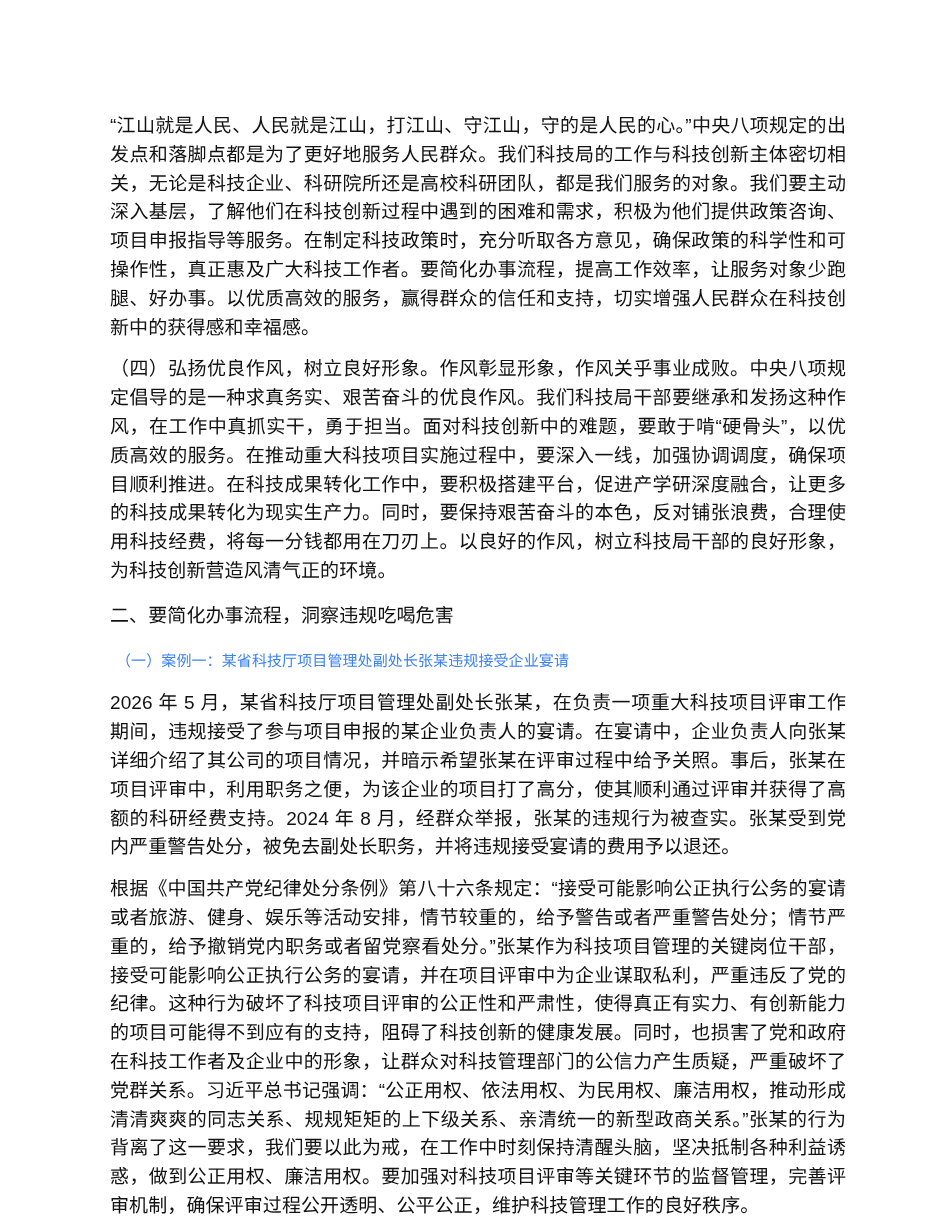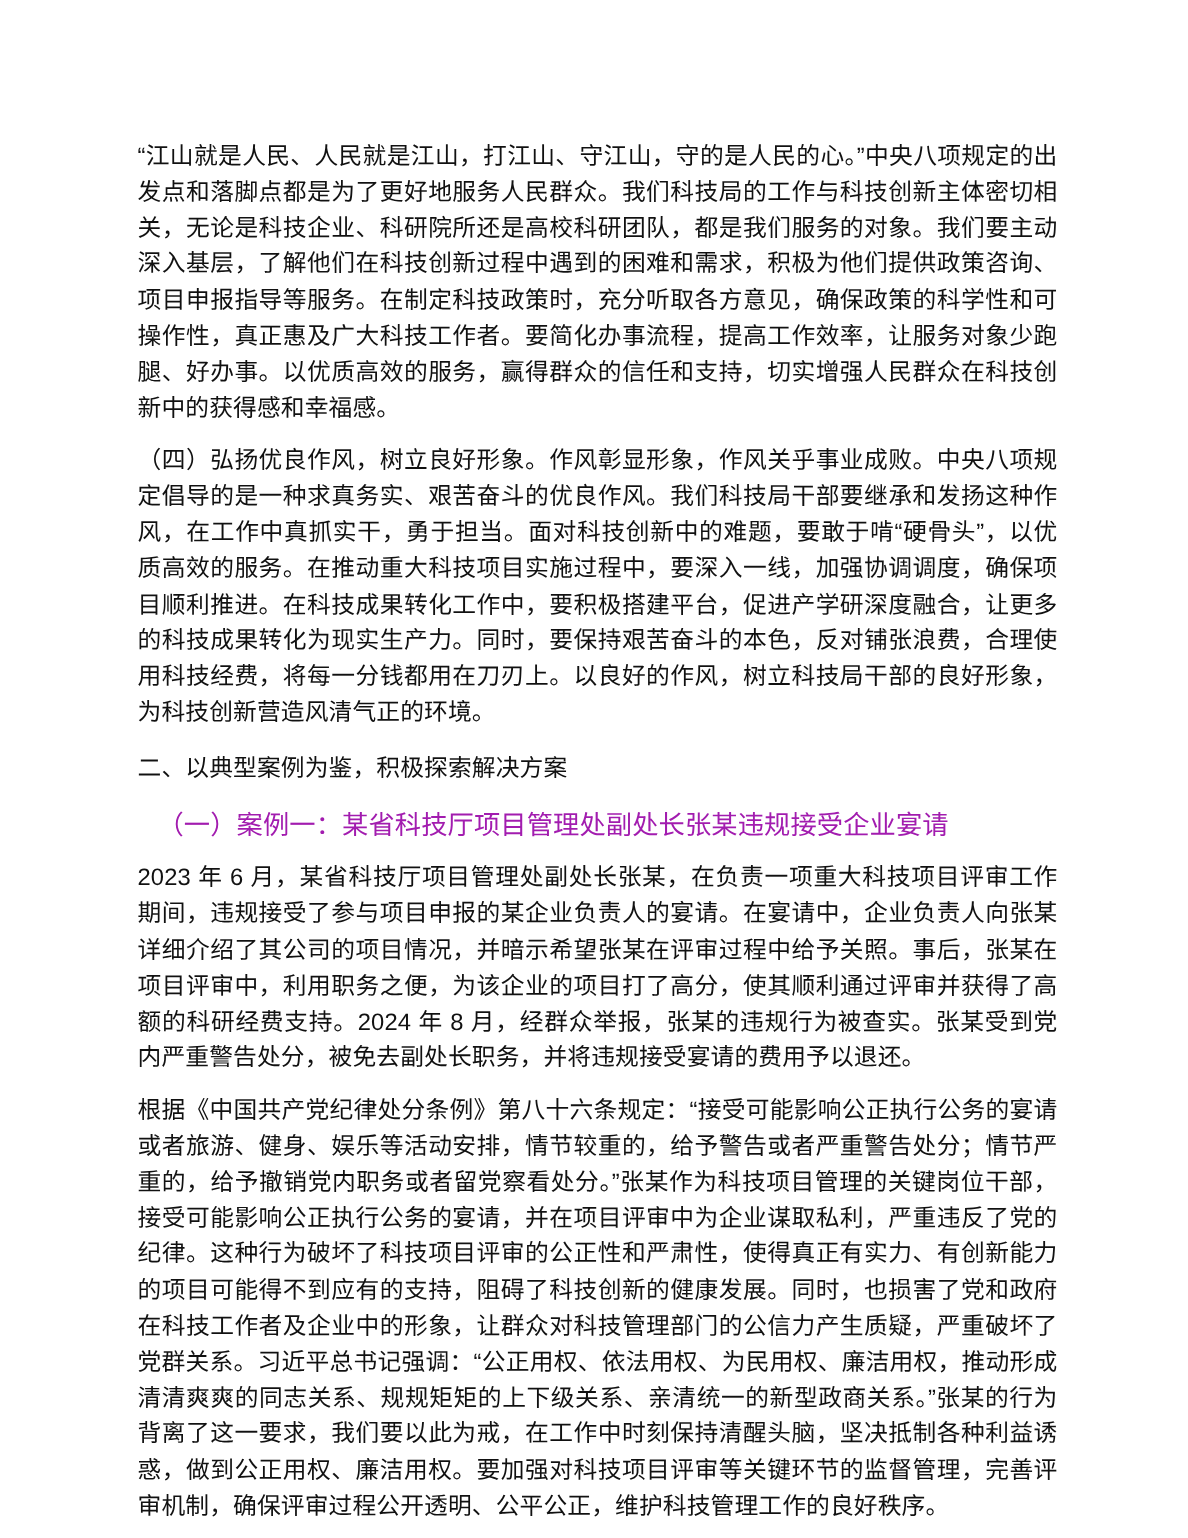--- a/index.html
+++ b/index.html
@@ -53,41 +53,41 @@
   h2.section-heading {
     margin: 16px 0 15px 0;
     font-size: 19px;
     line-height: 28.8px;
     font-weight: normal;
     letter-spacing: 0.1px;
     color: #111111;
   }
 
   h3.case-heading {
-    margin: 16px 0 14px 16px;
-    font-size: 21px;
+    margin: 16px 0 14px 6px;
+    font-size: 15px;
     line-height: 28.8px;
     font-weight: normal;
     letter-spacing: 0.1px;
-    color: #a21caf;
+    color: #3b82f6;
   }
 </style>
 </head>
 <body>
 
 <div class="page">
   <div class="doc-body">
 
     <p class="para">“江山就是人民、人民就是江山，打江山、守江山，守的是人民的心。”中央八项规定的出发点和落脚点都是为了更好地服务人民群众。我们科技局的工作与科技创新主体密切相关，无论是科技企业、科研院所还是高校科研团队，都是我们服务的对象。我们要主动深入基层，了解他们在科技创新过程中遇到的困难和需求，积极为他们提供政策咨询、项目申报指导等服务。在制定科技政策时，充分听取各方意见，确保政策的科学性和可操作性，真正惠及广大科技工作者。要简化办事流程，提高工作效率，让服务对象少跑腿、好办事。以优质高效的服务，赢得群众的信任和支持，切实增强人民群众在科技创新中的获得感和幸福感。</p>
 
     <p class="para marker">（四）弘扬优良作风，树立良好形象。作风彰显形象，作风关乎事业成败。中央八项规定倡导的是一种求真务实、艰苦奋斗的优良作风。我们科技局干部要继承和发扬这种作风，在工作中真抓实干，勇于担当。面对科技创新中的难题，要敢于啃“硬骨头”，以优质高效的服务。在推动重大科技项目实施过程中，要深入一线，加强协调调度，确保项目顺利推进。在科技成果转化工作中，要积极搭建平台，促进产学研深度融合，让更多的科技成果转化为现实生产力。同时，要保持艰苦奋斗的本色，反对铺张浪费，合理使用科技经费，将每一分钱都用在刀刃上。以良好的作风，树立科技局干部的良好形象，为科技创新营造风清气正的环境。</p>
 
-    <h2 class="section-heading">二、以典型案例为鉴，积极探索解决方案</h2>
+    <h2 class="section-heading">二、要简化办事流程，洞察违规吃喝危害</h2>
 
 
     <h3 class="case-heading">（一）案例一：某省科技厅项目管理处副处长张某违规接受企业宴请</h3>
 
-    <p class="para">2023 年 6 月，某省科技厅项目管理处副处长张某，在负责一项重大科技项目评审工作期间，违规接受了参与项目申报的某企业负责人的宴请。在宴请中，企业负责人向张某详细介绍了其公司的项目情况，并暗示希望张某在评审过程中给予关照。事后，张某在项目评审中，利用职务之便，为该企业的项目打了高分，使其顺利通过评审并获得了高额的科研经费支持。2024 年 8 月，经群众举报，张某的违规行为被查实。张某受到党内严重警告处分，被免去副处长职务，并将违规接受宴请的费用予以退还。</p>
+    <p class="para">2026 年 5 月，某省科技厅项目管理处副处长张某，在负责一项重大科技项目评审工作期间，违规接受了参与项目申报的某企业负责人的宴请。在宴请中，企业负责人向张某详细介绍了其公司的项目情况，并暗示希望张某在评审过程中给予关照。事后，张某在项目评审中，利用职务之便，为该企业的项目打了高分，使其顺利通过评审并获得了高额的科研经费支持。2024 年 8 月，经群众举报，张某的违规行为被查实。张某受到党内严重警告处分，被免去副处长职务，并将违规接受宴请的费用予以退还。</p>
 
     <p class="para last">根据《中国共产党纪律处分条例》第八十六条规定：“接受可能影响公正执行公务的宴请或者旅游、健身、娱乐等活动安排，情节较重的，给予警告或者严重警告处分；情节严重的，给予撤销党内职务或者留党察看处分。”张某作为科技项目管理的关键岗位干部，接受可能影响公正执行公务的宴请，并在项目评审中为企业谋取私利，严重违反了党的纪律。这种行为破坏了科技项目评审的公正性和严肃性，使得真正有实力、有创新能力的项目可能得不到应有的支持，阻碍了科技创新的健康发展。同时，也损害了党和政府在科技工作者及企业中的形象，让群众对科技管理部门的公信力产生质疑，严重破坏了党群关系。习近平总书记强调：“公正用权、依法用权、为民用权、廉洁用权，推动形成清清爽爽的同志关系、规规矩矩的上下级关系、亲清统一的新型政商关系。”张某的行为背离了这一要求，我们要以此为戒，在工作中时刻保持清醒头脑，坚决抵制各种利益诱惑，做到公正用权、廉洁用权。要加强对科技项目评审等关键环节的监督管理，完善评审机制，确保评审过程公开透明、公平公正，维护科技管理工作的良好秩序。</p>
 
   </div>
 </div>
 
 </body></html>

